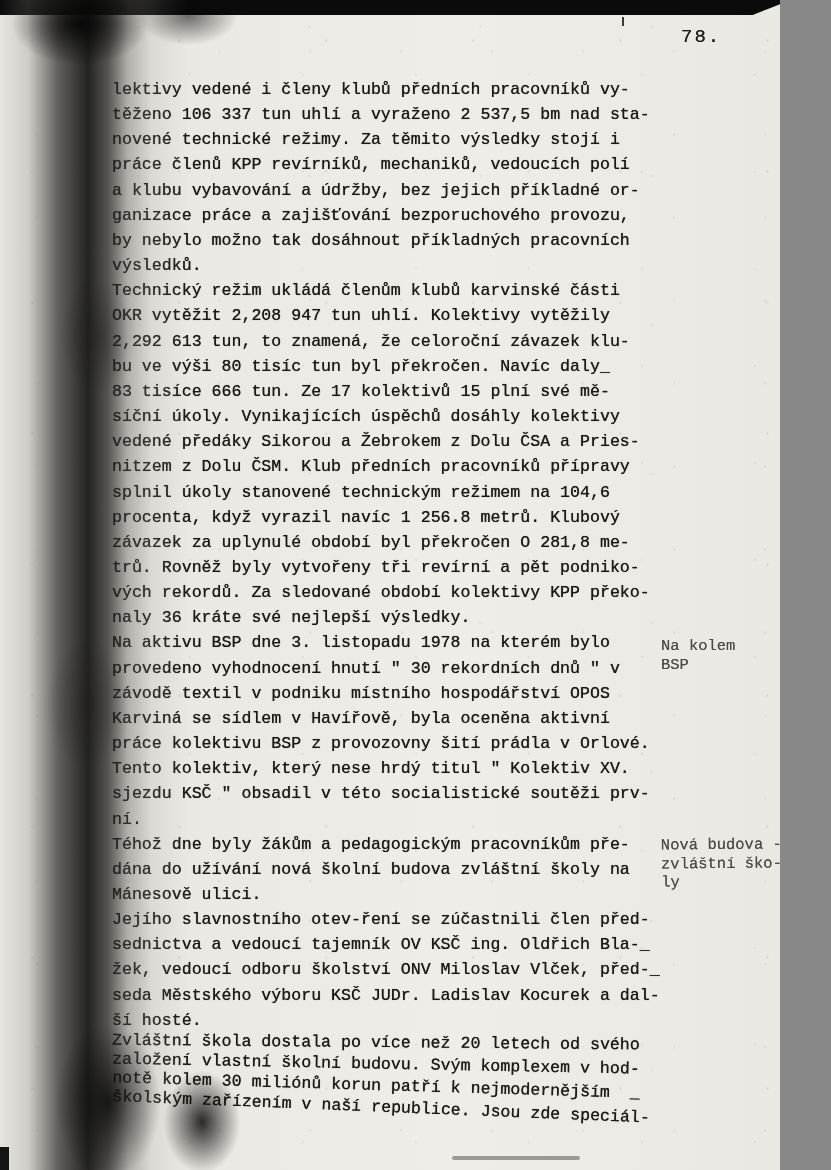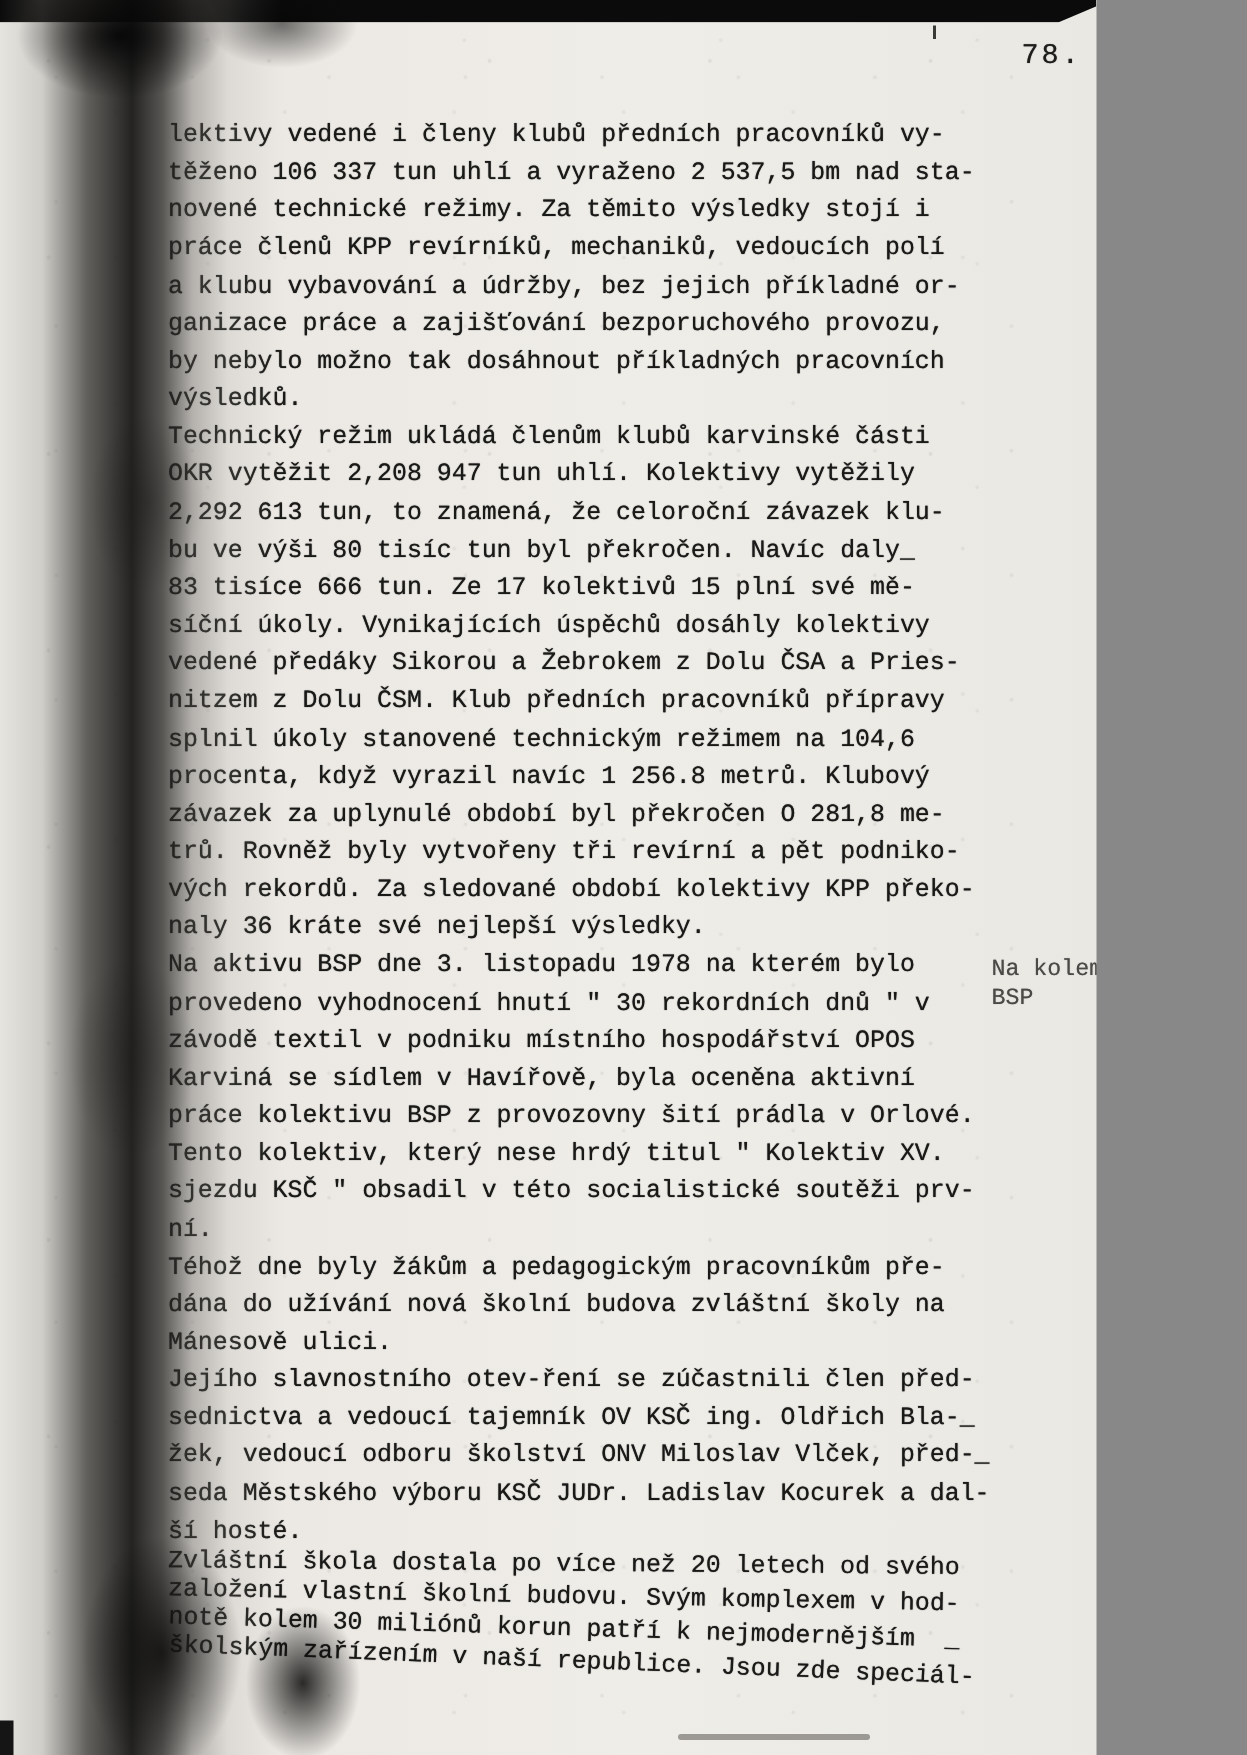--- a/index.html
+++ b/index.html
@@ -1,22 +1,21 @@
 <!DOCTYPE html>
 <html><head>
 <meta charset="utf-8">
 <style>
   html,body{margin:0;padding:0;background:#888;}
   .page{
     position:relative;
-    width:699px;height:1170px;
+    width:780px;height:1170px;
     overflow:hidden;
     background:linear-gradient(90deg,#e6e4df 0%,#ece9e4 28%,#efede8 58%,#eae8e3 100%);
     font-family:"Liberation Mono","DejaVu Sans Mono",monospace;
-    padding-left:32px;
   }
   
   .grain{
     position:absolute;inset:0;pointer-events:none;opacity:.7;
     background-image:
       radial-gradient(circle at 22% 31%, rgba(90,88,84,.14) 0 1px, transparent 1.6px),
       radial-gradient(circle at 68% 77%, rgba(90,88,84,.11) 0 1px, transparent 1.6px),
       radial-gradient(circle at 81% 18%, rgba(90,88,84,.10) 0 1px, transparent 1.5px),
       radial-gradient(circle at 41% 62%, rgba(90,88,84,.12) 0 1px, transparent 1.5px);
     background-size:147px 131px,113px 97px,171px 149px,91px 83px;
@@ -87,20 +86,21 @@
   <div class="top-band"></div>
 
   <div class="page-number">78.</div>
 
   <div class="tick-mark"></div>
 
   <div class="body-text"><div class="line">lektivy vedené i členy klubů předních pracovníků vy-</div><div class="line">těženo 106 337 tun uhlí a vyraženo 2 537,5 bm nad sta-</div><div class="line">novené technické režimy. Za těmito výsledky stojí i</div><div class="line">práce členů KPP revírníků, mechaniků, vedoucích polí</div><div class="line">a klubu vybavování a údržby, bez jejich příkladné or-</div><div class="line">ganizace práce a zajišťování bezporuchového provozu,</div><div class="line">by nebylo možno tak dosáhnout příkladných pracovních</div><div class="line">výsledků.</div><div class="line">Technický režim ukládá členům klubů karvinské části</div><div class="line">OKR vytěžit 2,208 947 tun uhlí. Kolektivy vytěžily</div><div class="line">2,292 613 tun, to znamená, že celoroční závazek klu-</div><div class="line">bu ve výši 80 tisíc tun byl překročen. Navíc daly_</div><div class="line">83 tisíce 666 tun. Ze 17 kolektivů 15 plní své mě-</div><div class="line">síční úkoly. Vynikajících úspěchů dosáhly kolektivy</div><div class="line">vedené předáky Sikorou a Žebrokem z Dolu ČSA a Pries-</div><div class="line">nitzem z Dolu ČSM. Klub předních pracovníků přípravy</div><div class="line">splnil úkoly stanovené technickým režimem na 104,6</div><div class="line">procenta, když vyrazil navíc 1 256.8 metrů. Klubový</div><div class="line">závazek za uplynulé období byl překročen O 281,8 me-</div><div class="line">trů. Rovněž byly vytvořeny tři revírní a pět podniko-</div><div class="line">vých rekordů. Za sledované období kolektivy KPP překo-</div><div class="line">naly 36 kráte své nejlepší výsledky.</div><div class="line">Na aktivu BSP dne 3. listopadu 1978 na kterém bylo</div><div class="line">provedeno vyhodnocení hnutí " 30 rekordních dnů " v</div><div class="line">závodě textil v podniku místního hospodářství OPOS</div><div class="line">Karviná se sídlem v Havířově, byla oceněna aktivní</div><div class="line">práce kolektivu BSP z provozovny šití prádla v Orlové.</div><div class="line">Tento kolektiv, který nese hrdý titul " Kolektiv XV.</div><div class="line">sjezdu KSČ " obsadil v této socialistické soutěži prv-</div><div class="line">ní.</div><div class="line">Téhož dne byly žákům a pedagogickým pracovníkům pře-</div><div class="line">dána do užívání nová školní budova zvláštní školy na</div><div class="line">Mánesově ulici.</div><div class="line">Jejího slavnostního otev-ření se zúčastnili člen před-</div><div class="line">sednictva a vedoucí tajemník OV KSČ ing. Oldřich Bla-_</div><div class="line">žek, vedoucí odboru školství ONV Miloslav Vlček, před-_</div><div class="line">seda Městského výboru KSČ JUDr. Ladislav Kocurek a dal-</div><div class="line">ší hosté.</div><div class="line">Zvláštní škola dostala po více než 20 letech od svého</div><div class="line">založení vlastní školní budovu. Svým komplexem v hod-</div><div class="line">notě kolem 30 miliónů korun patří k nejmodernějším  _</div><div class="line">školským zařízením v naší republice. Jsou zde speciál-</div></div>
 
   <div class="margin-note note-1"><div class="line">Na kolem</div><div class="line">BSP</div></div>
 
+  <div class="margin-note note-2"><div class="line">Nová budova -</div><div class="line">zvláštní ško-</div><div class="line">ly</div></div>
 
   <div class="gutter"></div>
 
   <div class="corner-mark"></div>
   <div class="bottom-line-1"></div>
   <div class="bottom-line-2"></div>
 
 </div>
 
 </body></html>

